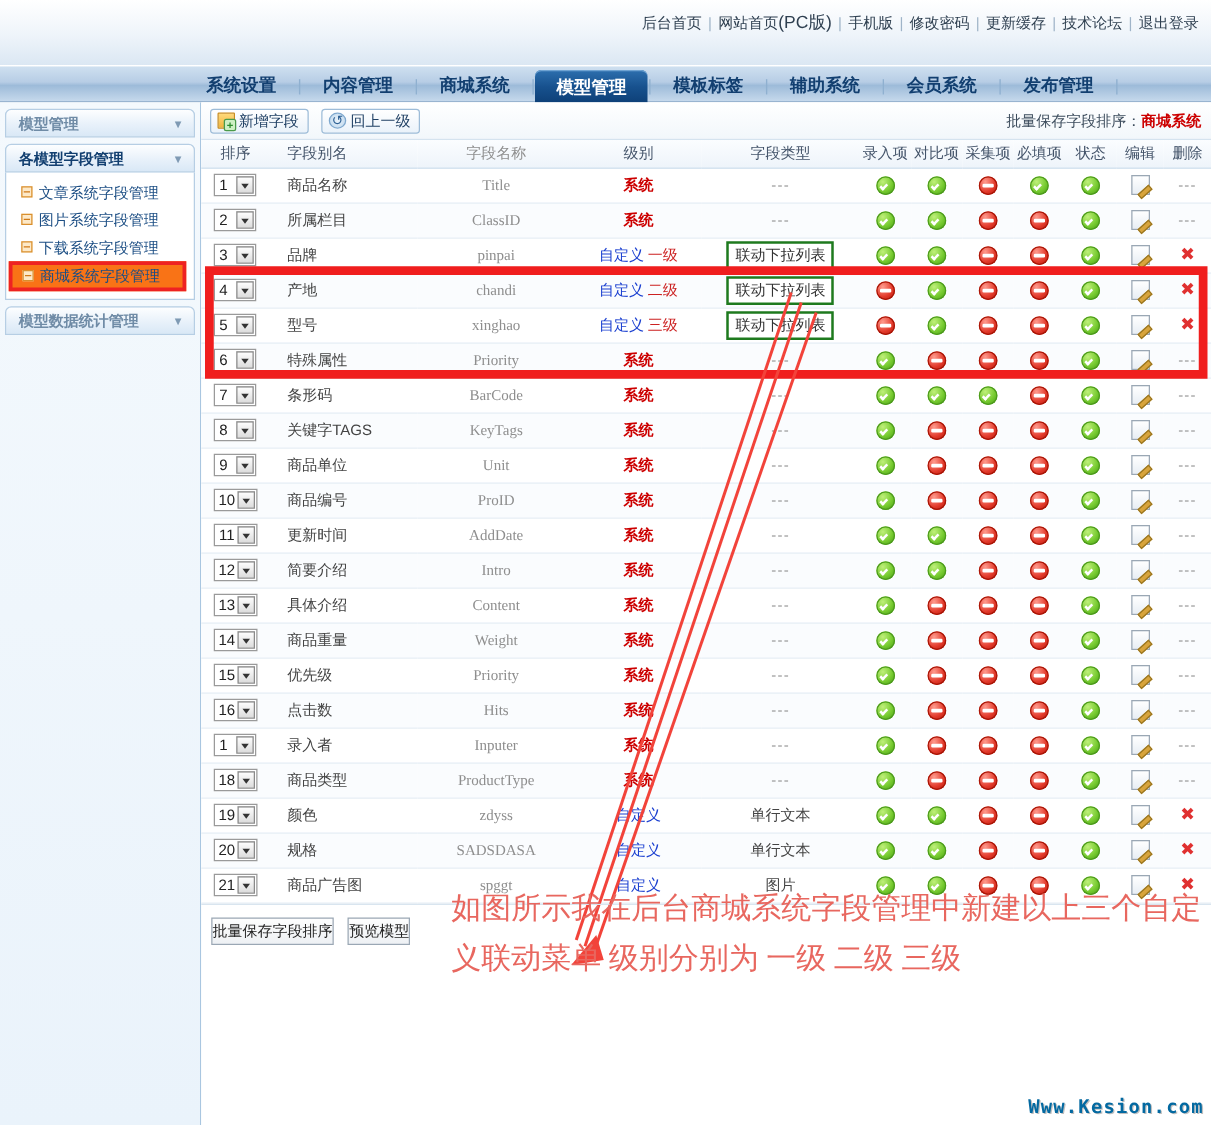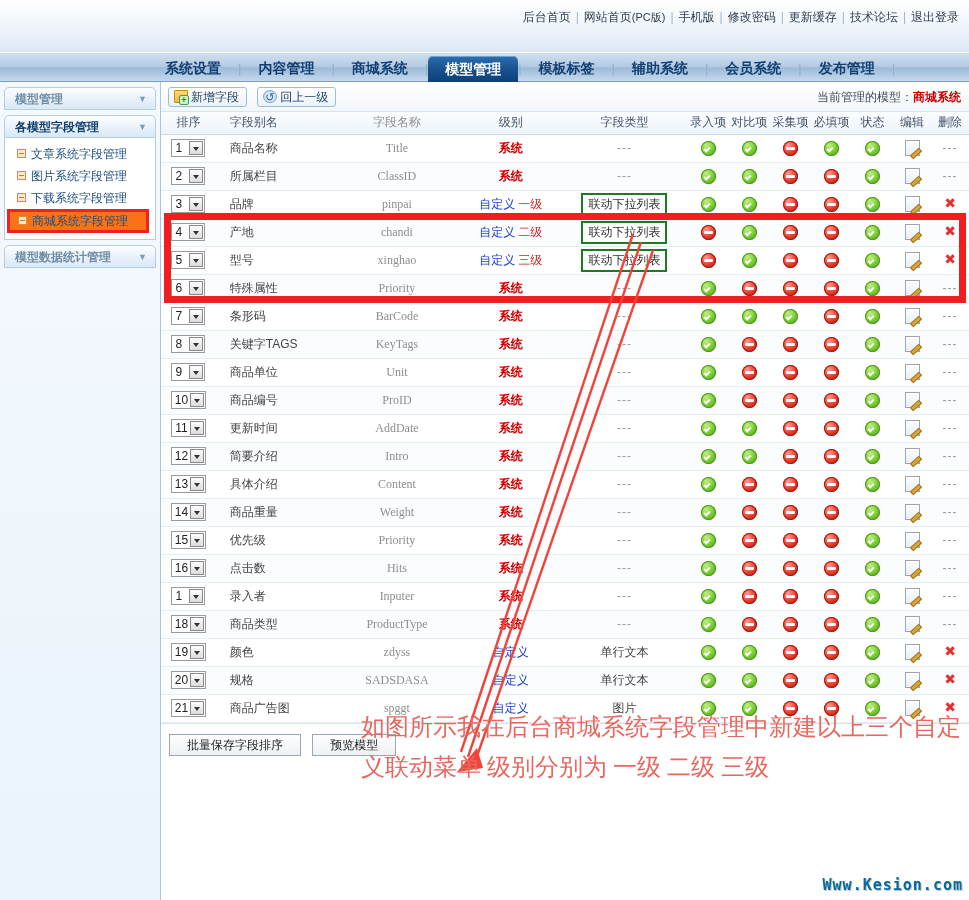--- a/index.html
+++ b/index.html
@@ -58,21 +58,21 @@
     white-space: nowrap;
   }
 
   #toplinks {
     position: absolute; right: 10px; top: 9px;
     font-size: 12px; color: #3a4a5a;
     white-space: nowrap;
   }
   #toplinks a { color: #2e3f50; text-decoration: none; }
   #toplinks .sep { color: #9fb4c8; margin: 0 5px; }
-  #toplinks .pc { font-size: 11px; }
+  #toplinks .pc { font-size: 14px; }
 
   
   #navbar {
     position: relative;
     height: 30px;
     background: linear-gradient(to bottom, #cfe0f0 0%, #b7cde5 45%, #9dbbd9 55%, #c6d9ec 100%);
     border-top: 1px solid #ffffff;
     border-bottom: 1px solid #7c9ec2;
   }
   #navitems {
@@ -323,21 +323,21 @@
   
   #footbar {
     position: relative;
     padding: 10px 0 0 8px;
     height: 46px;
     border-top: 1px solid #d9e5ef;
   }
   .fbtn {
     display: inline-block;
     height: 22px; line-height: 20px;
-    padding: 0 17px;
+    padding: 0 0;
     border: 1px solid #9aa7b4;
     background: linear-gradient(to bottom,#fdfdfd 0%,#eef1f4 100%);
     font-size: 12px; color: #222;
     margin-right: 8px;
     cursor: pointer;
   }
 
   
   #annot-text {
     position: absolute;
@@ -418,21 +418,21 @@
   <div id="main">
 
     <div id="toolbar">
       <span class="tbtn">
         <span class="ic ic-folder"></span><span>新增字段</span>
       </span>
       <span class="tbtn">
         <span class="ic ic-back"></span><span>回上一级</span>
       </span>
       <div id="modelinfo">
-        <span>当前管理的模型：</span><b>商城系统</b>
+        <span>批量保存字段排序：</span><b>商城系统</b>
       </div>
     </div>
 
     <div id="tablewrap">
       <table id="grid">
         <thead>
           <tr>
               <th class="c-order">排序</th>
               <th class="c-alias">字段别名</th>
               <th class="c-name">字段名称</th>

